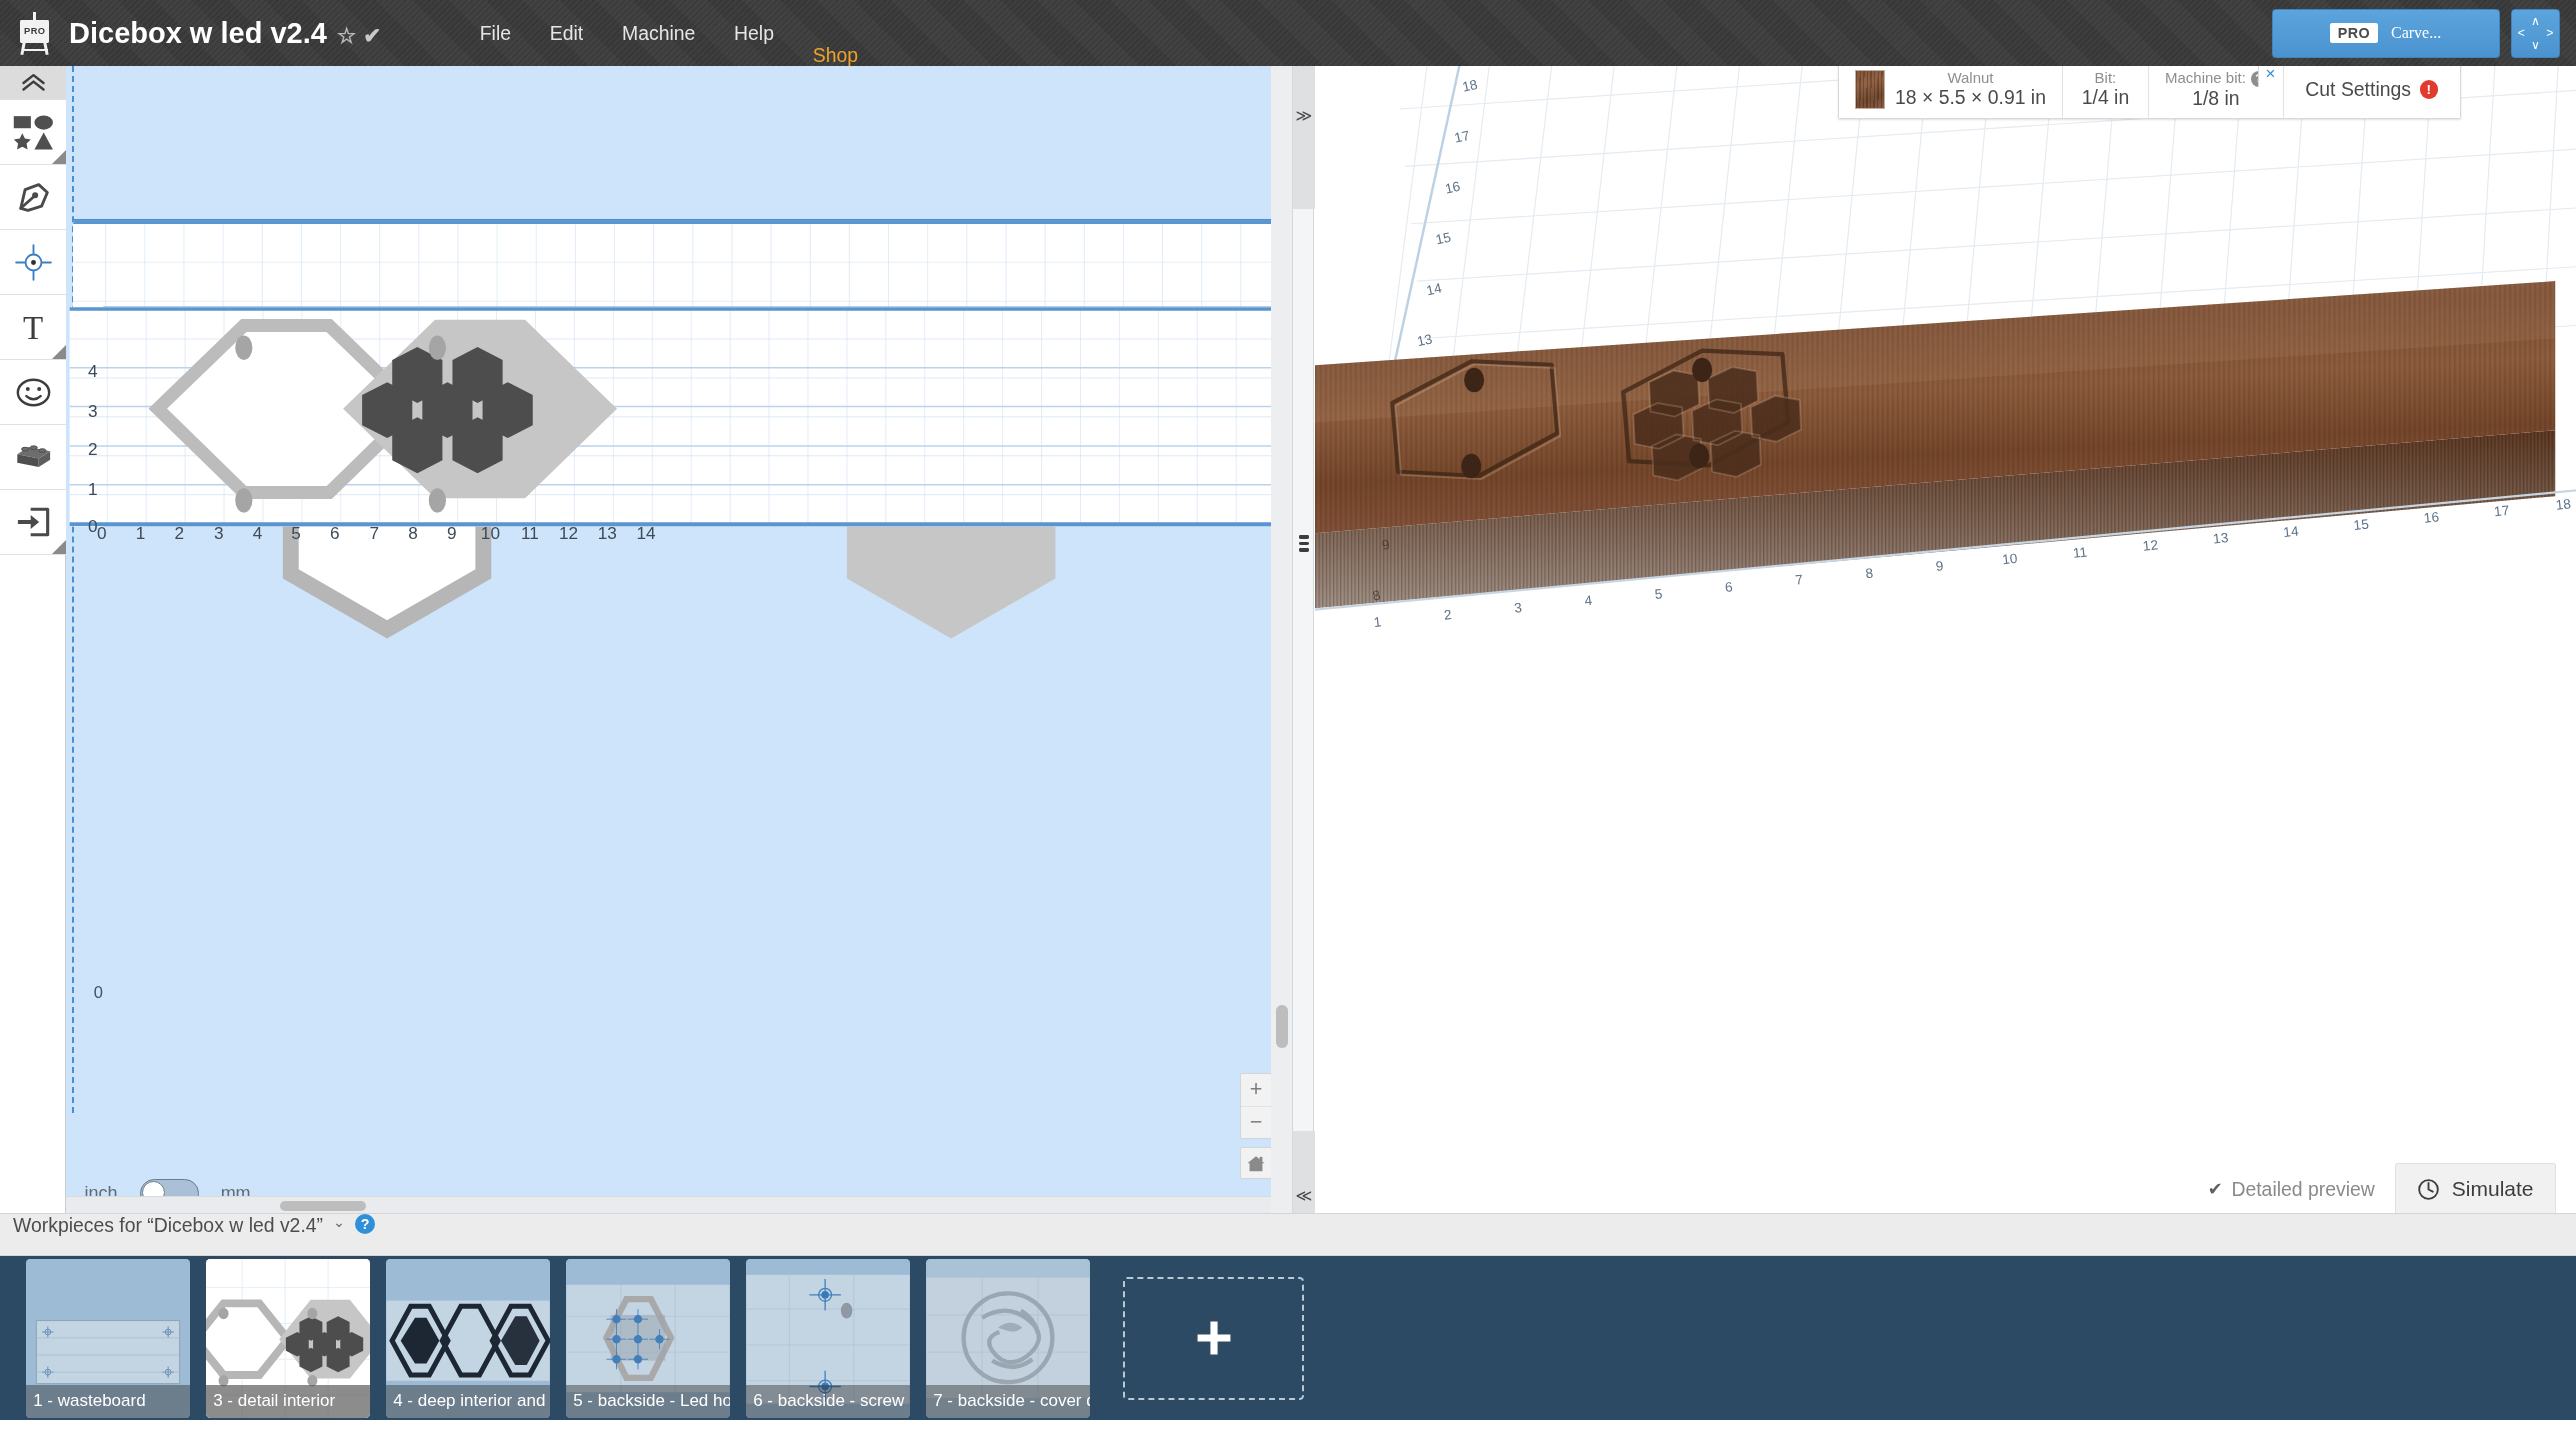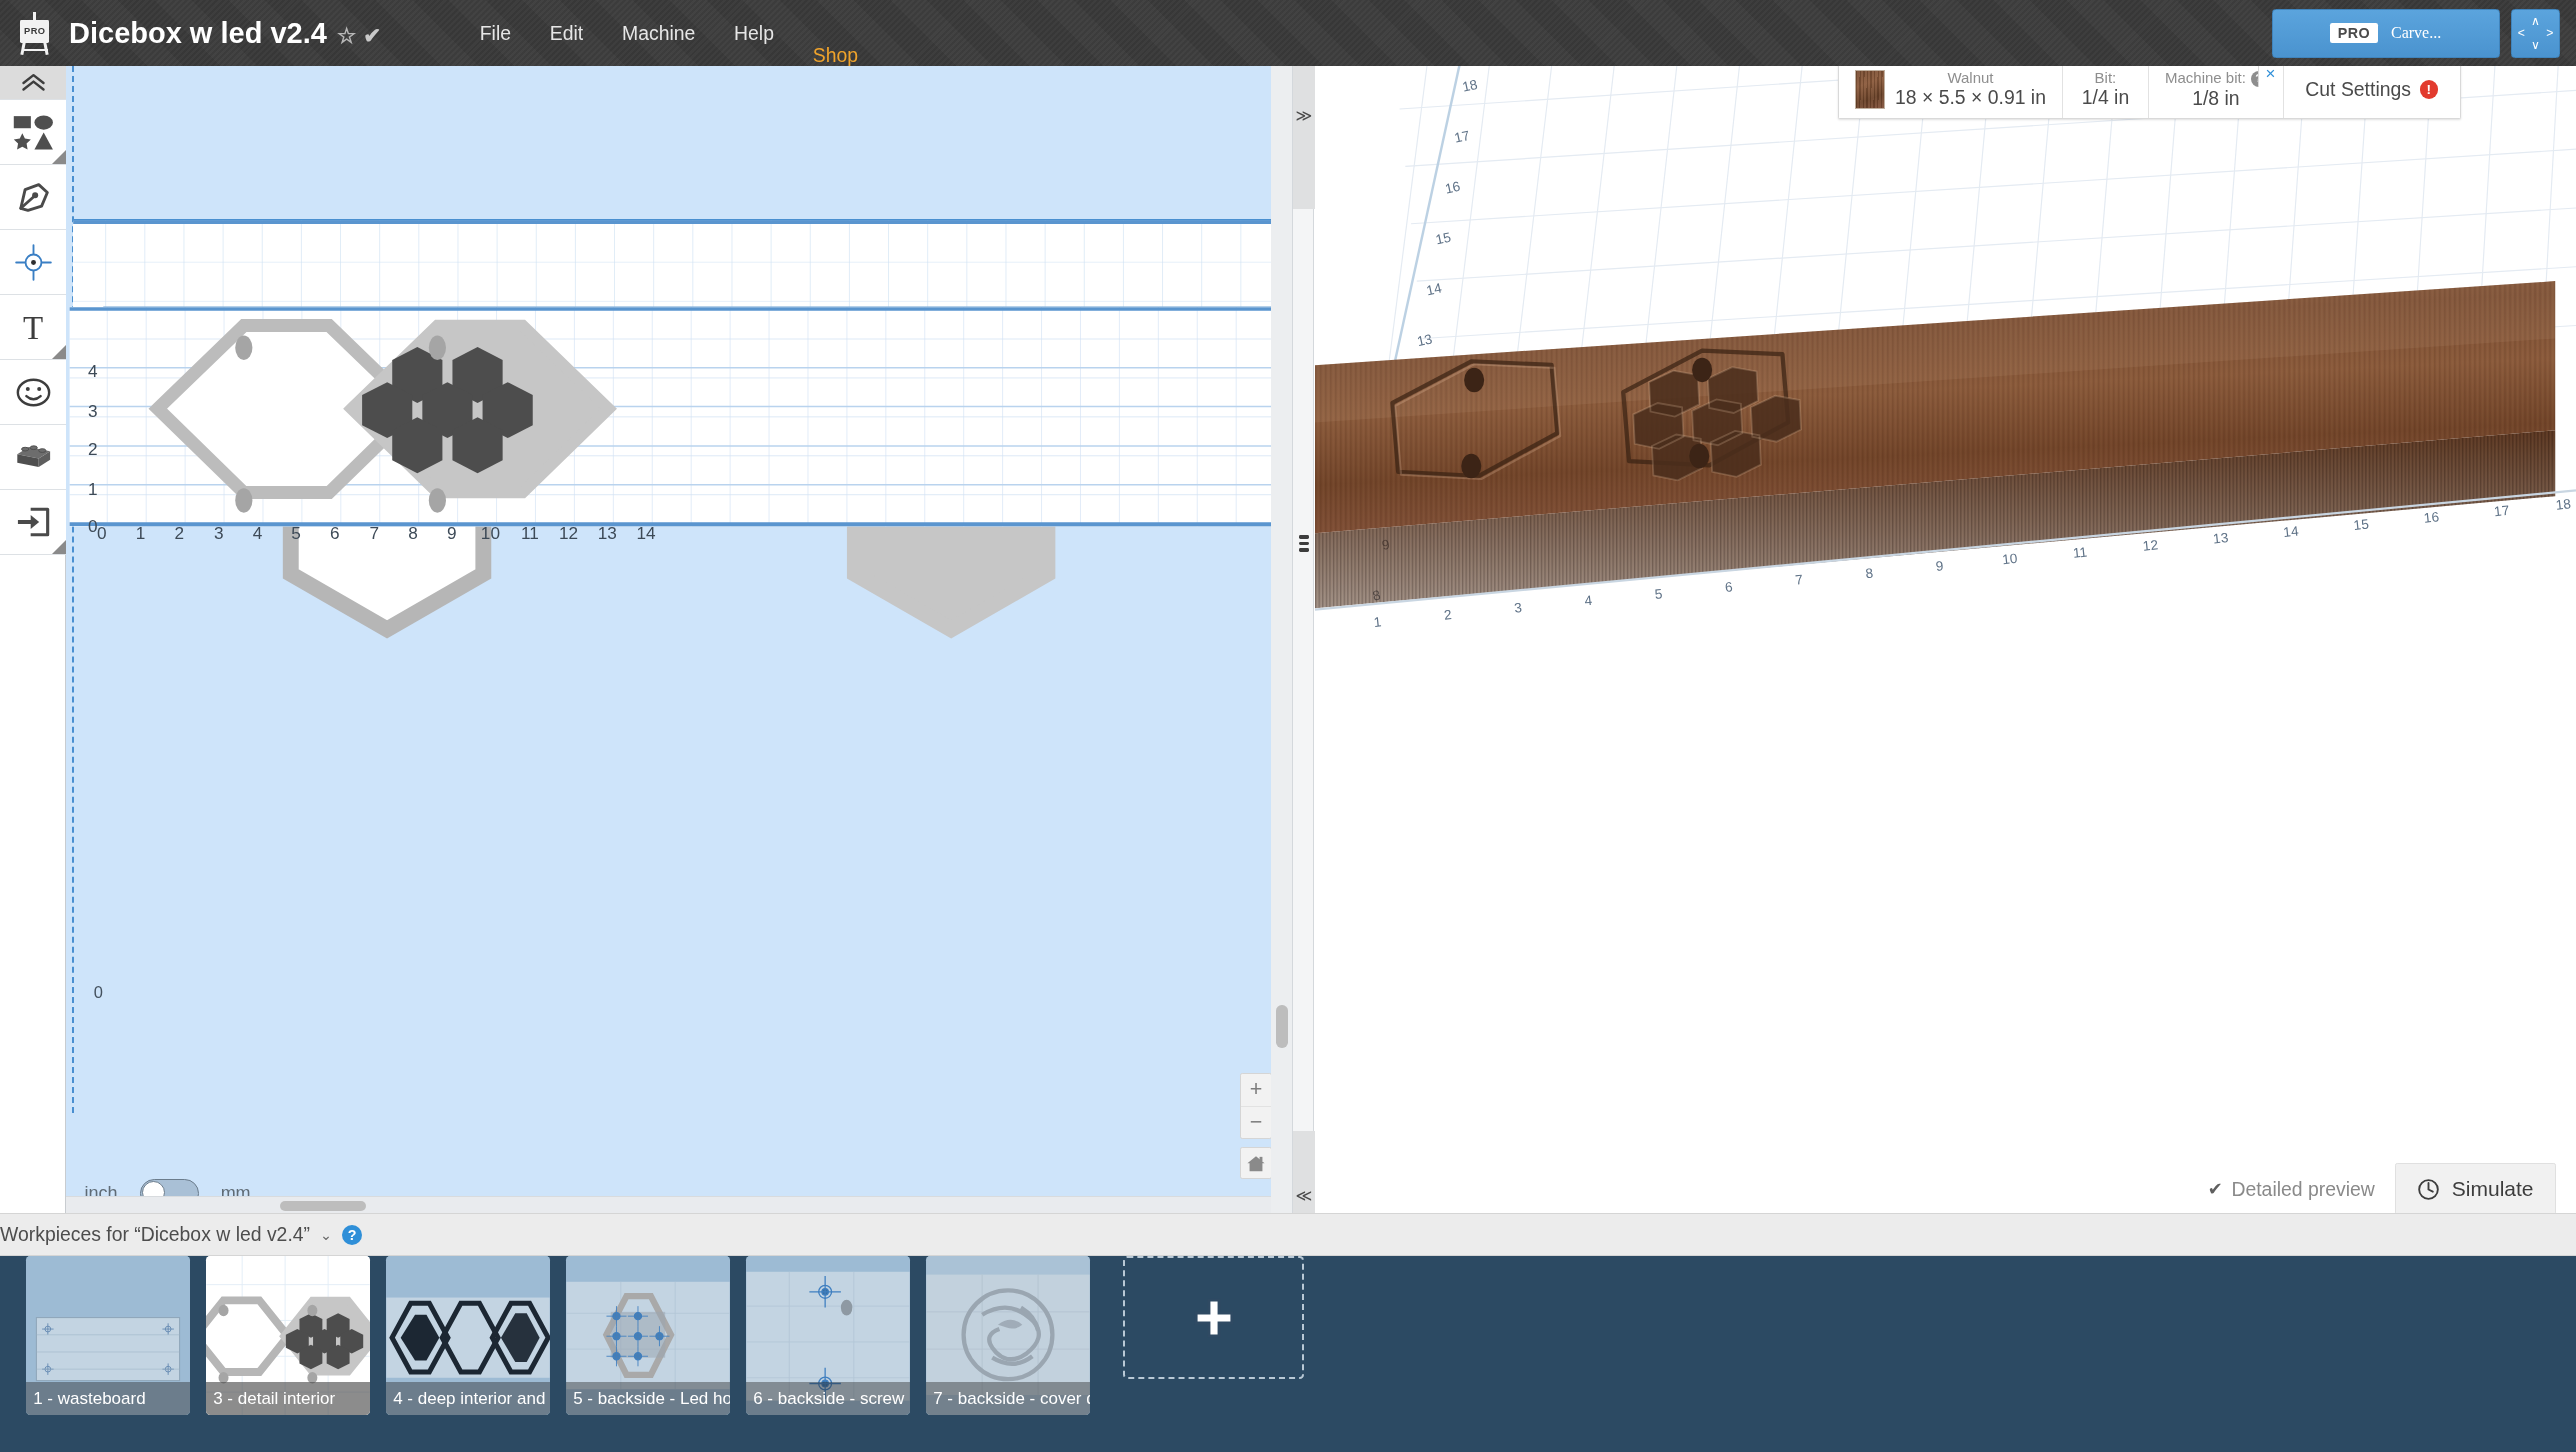--- a/index.html
+++ b/index.html
@@ -239,32 +239,32 @@
   #simulate-btn {
     background: #f1f1f1; border: 0.7px solid #e0e0e0; border-radius: 2.2px;
     height: 52px; padding: 0 21.5px; display: flex; align-items: center; gap: 11.5px;
     font-size: 21px; color: #3d3d3d; cursor: pointer;
   }
 
   
   #wp-header {
     position: absolute; left: 0; top: 1213px; width: 2576px; height: 43px;
     background: #ececec; border-top: 0.7px solid #d5d5d5; border-bottom: 0.7px solid #d5d5d5;
-    display: flex; align-items: center; gap: 10px; z-index: 58;
+    display: flex; align-items: flex-start; padding-left: 13px; gap: 10px; z-index: 58;
   }
   #wp-title { font-size: 19.4px; color: #4d4d4d; white-space: nowrap; }
   #wp-caret { font-size: 14.3px; color: #6a6a6a; cursor: pointer; }
   #wp-help {
     width: 20px; height: 20px; border-radius: 50%; background: #2f8fd8; color: #ffffff;
     display: flex; align-items: center; justify-content: center; font-size: 14.3px; font-weight: bold; cursor: pointer;
   }
 
   #wp-strip {
-    position: absolute; left: 0; top: 1256px; width: 2576px; height: 196px;
-    background: #2c4a63; display: flex; gap: 16px; padding-left: 26px; z-index: 58;
+    position: absolute; left: 0; top: 1256px; width: 2576px; height: 164px;
+    background: #2c4a63; display: flex; align-items: center; gap: 16px; padding-left: 26px; z-index: 58;
   }
   .wp-card {
     width: 164px; height: 159px; border-radius: 4.3px; position: relative;
     background: #9dbbd4; overflow: hidden; cursor: pointer; flex: 0 0 auto;
   }
   .wp-card.selected { background: #ffffff; }
   .wp-thumb { position: absolute; left: 0; top: 0; width: 164px; height: 159px; }
   .wp-label {
     position: absolute; left: 0; bottom: 0; width: 100%; height: 33px;
     background: rgba(40,40,40,.42); color: #ffffff; font-size: 17px;

